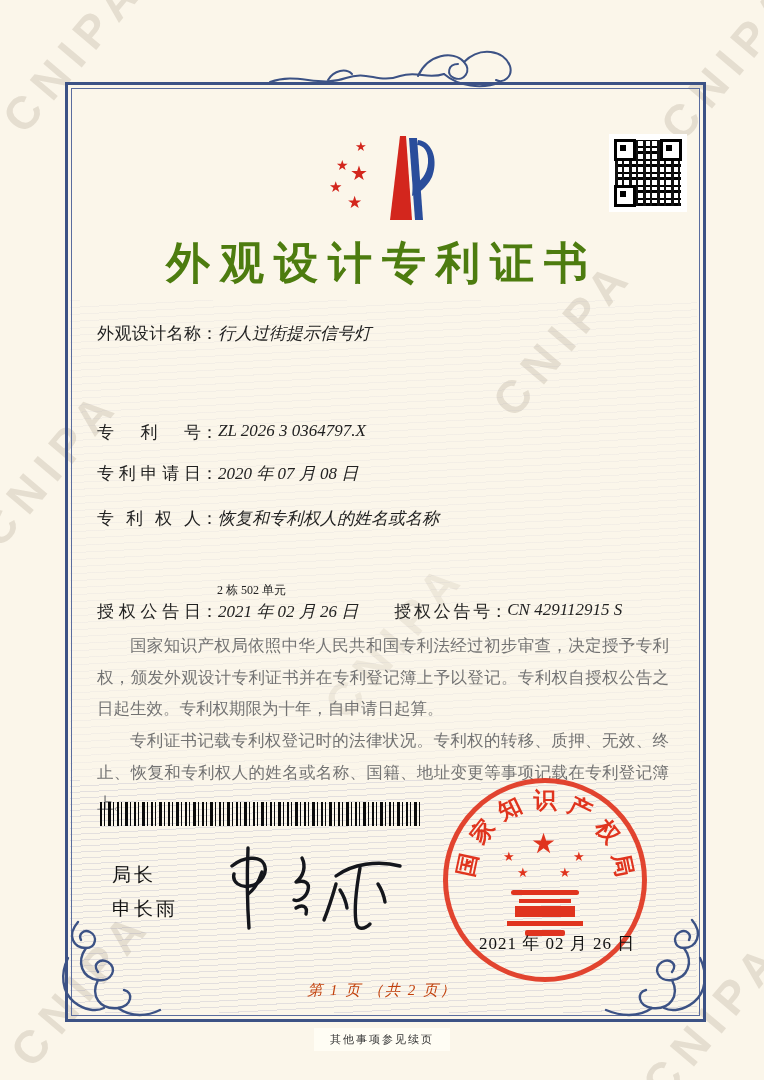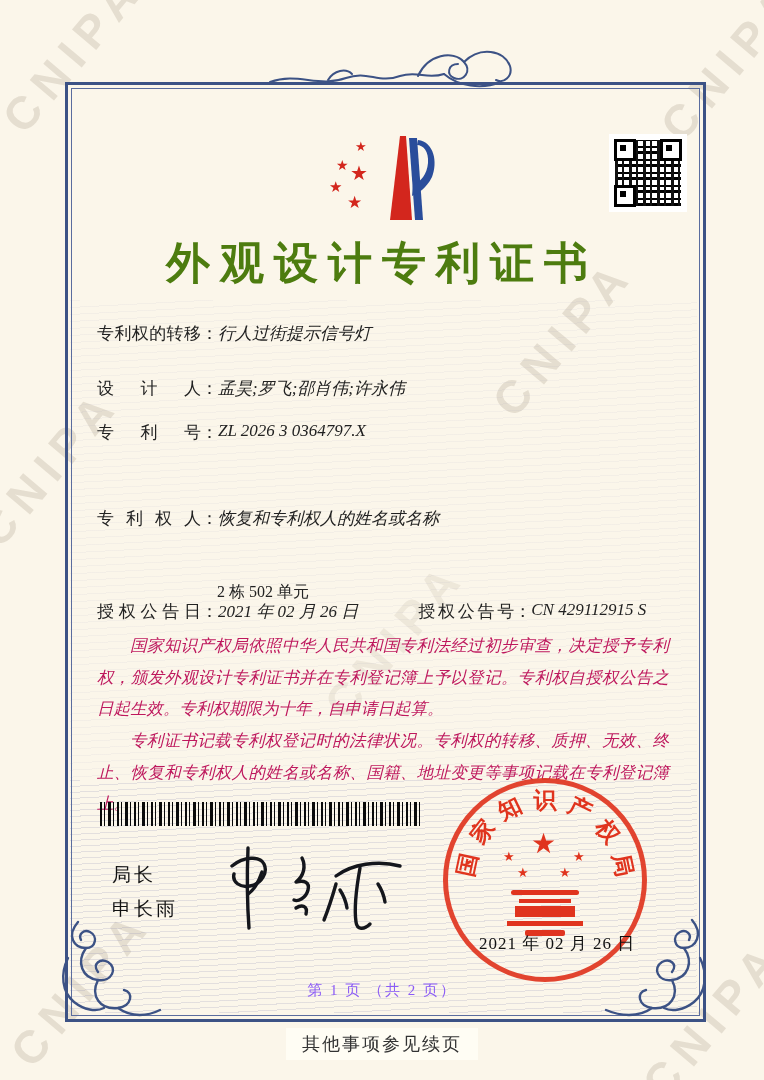--- a/index.html
+++ b/index.html
@@ -23,46 +23,46 @@
   .qr{position:absolute;left:609px;top:134px;width:78px;height:78px;background:#fff;padding:0;}
   .qr-pattern{position:absolute;left:6px;top:6px;width:66px;height:66px;
      background:
        repeating-linear-gradient(0deg,#000 0 3px,transparent 3px 6px,#000 6px 8px,transparent 8px 13px),
        repeating-linear-gradient(90deg,#111 0 3px,transparent 3px 7px,#111 7px 9px,transparent 9px 14px);
      background-blend-mode:screen;}
   .finder{position:absolute;width:16px;height:16px;border:3px solid #000;background:#fff;}
   .finder::after{content:"";position:absolute;left:3px;top:3px;width:6px;height:6px;background:#000;}
   .row{position:absolute;left:97px;font-size:17px;color:#222;white-space:nowrap;}
   .lab{display:inline-block;width:104px;text-align:justify;text-align-last:justify;vertical-align:top;}
-  .lab2{display:inline-block;width:96px;text-align:justify;text-align-last:justify;vertical-align:top;margin-left:60px;}
+  .lab2{display:inline-block;width:96px;text-align:justify;text-align-last:justify;vertical-align:top;margin-left:36px;}
   .val{display:inline-block;vertical-align:top;font-style:italic;}
-  .addr2{position:absolute;left:217px;top:582px;font-size:16px;}
+  .addr2{position:absolute;left:217px;top:582px;font-size:12px;}
   .paras{position:absolute;left:97px;top:630px;width:572px;font-size:16.5px;
-         line-height:1.92;color:#be185d;text-align:justify;font-style:italic;}
+         line-height:1.92;color:#737373;text-align:justify;}
   .paras p{margin:0;text-indent:2em;}
   .barcode{position:absolute;left:100px;top:802px;width:322px;height:24px;
      background:repeating-linear-gradient(90deg,#0a0a0a 0 2px,transparent 2px 4px,#0a0a0a 4px 5px,
        transparent 5px 8px,#0a0a0a 8px 11px,transparent 11px 13px,#0a0a0a 13px 14px,transparent 14px 17px);}
   .official-title{position:absolute;left:112px;top:862px;font-size:19px;letter-spacing:3px;color:#111;}
   .official-name{position:absolute;left:112px;top:896px;font-size:19px;letter-spacing:3px;color:#111;}
   .sig{position:absolute;left:218px;top:832px;}
   .seal{position:absolute;left:443px;top:778px;width:204px;height:204px;}
   .seal-ring{position:absolute;left:0;top:0;width:194px;height:194px;border:5px solid rgba(224,52,30,0.92);
              border-radius:50%;}
   .seal-char{position:absolute;width:26px;height:26px;font-size:23px;font-weight:bold;
              color:#e0341e;text-align:center;line-height:26px;}
   .seal-emblem{position:absolute;left:42px;top:52px;width:120px;height:120px;color:#e0341e;}
   .seal-emblem .star{position:absolute;line-height:1;color:#e0341e;}
   .gate{position:absolute;background:#e0341e;}
   .seal-date{position:absolute;left:452px;top:932px;width:210px;text-align:center;
              font-size:17px;color:#111;letter-spacing:1px;}
   .page-indicator{position:absolute;left:0;top:981px;width:100%;text-align:center;
-                  font-size:15px;letter-spacing:2px;color:#8b5cf6;}
+                  font-size:15px;letter-spacing:2px;color:#c2410c;font-style:italic;}
   .cont-note{position:absolute;left:50%;top:1028px;transform:translateX(-50%);
-             background:#fffdf4;padding:4px 16px;font-size:18px;letter-spacing:2px;color:#333;}
+             background:#fffdf4;padding:4px 16px;font-size:11px;letter-spacing:2px;color:#333;}
   svg{display:block;}
 </style>
 </head>
 <body>
 
 <div id="page">
 
   <span class="wm" style="left:-22px;top:26px">CNIPA</span>
   <span class="wm" style="left:636px;top:34px">CNIPA</span>
   <span class="wm" style="left:468px;top:310px">CNIPA</span>
@@ -123,27 +123,27 @@
   <div class="qr">
     <div class="qr-pattern"></div>
     <div class="finder" style="left:5px;top:5px"></div>
     <div class="finder" style="right:5px;top:5px"></div>
     <div class="finder" style="left:5px;bottom:5px"></div>
   </div>
 
   <div class="title">外观设计专利证书</div>
 
   <div class="row" style="top:322px">
-    <span class="lab">专利权的转移</span><span>：</span><span class="val">行人过街提示信号灯</span>
-  </div>
-  <div class="row" style="top:377px">
-    <span class="lab">设计人</span><span>：</span><span class="val">孟昊;罗飞;邵肖伟;许永伟</span>
+    <span class="lab">外观设计名称</span><span>：</span><span class="val">行人过街提示信号灯</span>
   </div>
   <div class="row" style="top:421px">
     <span class="lab">专利号</span><span>：</span><span class="val">ZL 2026 3 0364797.X</span>
+  </div>
+  <div class="row" style="top:462px">
+    <span class="lab">专利申请日</span><span>：</span><span class="val">2020 年 07 月 08 日</span>
   </div>
   <div class="row" style="top:507px">
     <span class="lab">专利权人</span><span>：</span><span class="val">恢复和专利权人的姓名或名称</span>
   </div>
   <div class="addr2">2 栋 502 单元</div>
   <div class="row" style="top:600px">
     <span class="lab">授权公告日</span><span>：</span><span class="val">2021 年 02 月 26 日</span><span class="lab2">授权公告号</span><span>：</span><span class="val">CN 429112915 S</span>
   </div>
 
   <div class="paras">

